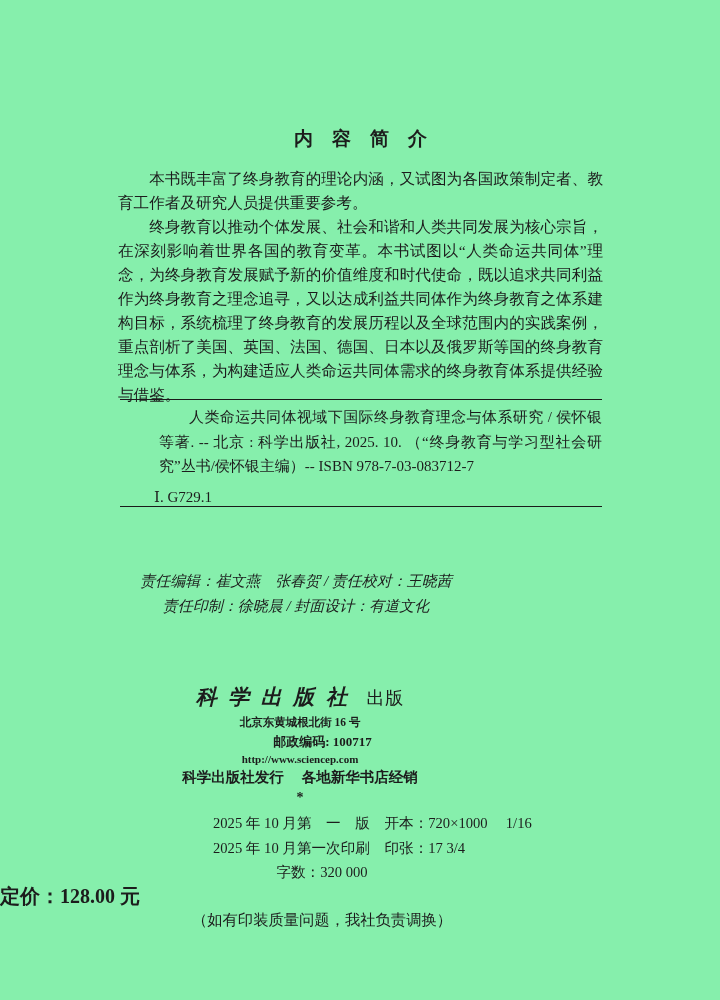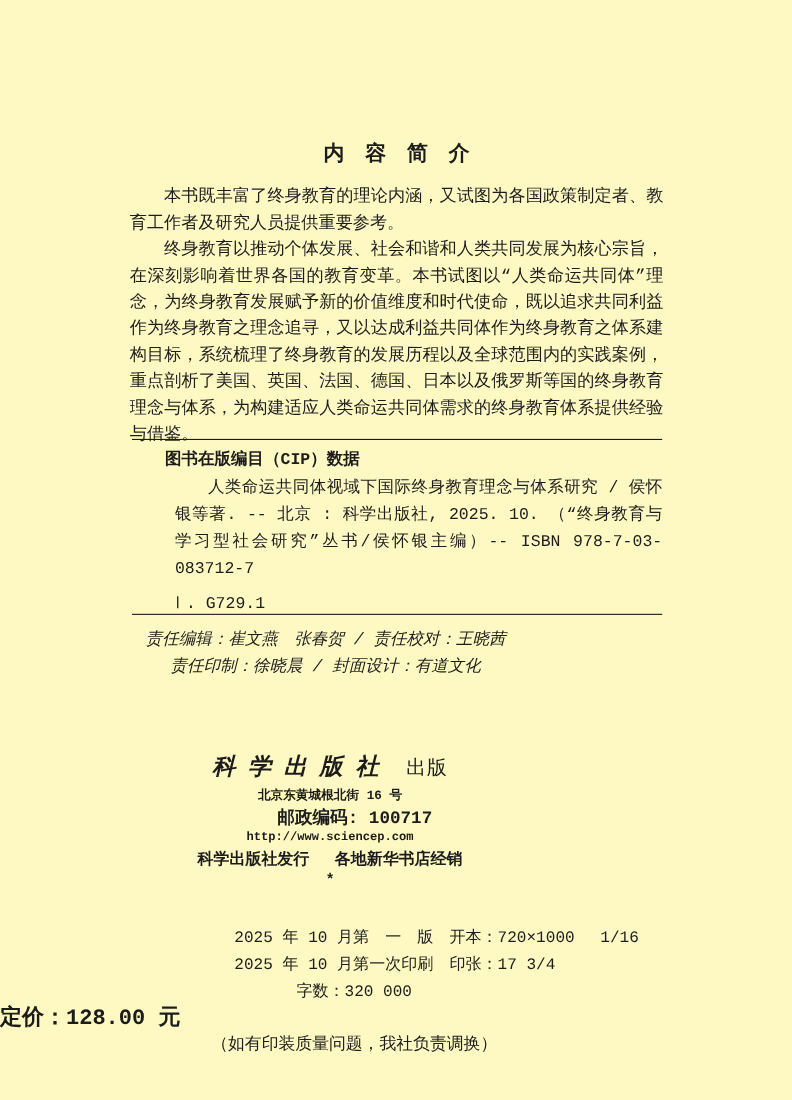--- a/index.html
+++ b/index.html
@@ -4,21 +4,21 @@
 <style>
   * { margin:0; padding:0; box-sizing:border-box; }
   html,body { width:720px; height:1000px; }
   body {
     background:#ffffff;
     color:#1c1c1c;
     font-family:"Liberation Serif","DejaVu Serif",serif;
     position:relative;
     overflow:hidden;
   }
-  .page { position:absolute; inset:0; background:#fef9c3;font-family:Liberation Mono, monospace; }
+  .page { position:absolute; inset:0; background:#86efac; }
 
   
   .intro { position:absolute; top:126px; left:118px; width:485px; }
   .intro-title { font-size:19px; font-weight:bold; text-align:center; margin-bottom:15px; }
   .intro-para { font-size:15.6px; line-height:24px; text-align:justify; text-indent:2em; }
 
   
   .cip { position:absolute; top:399px; left:120px; width:482px; }
   .rule { border:0; border-top:1.5px solid #1a1a1a; height:0; }
   .cip-heading { margin:8px 0 0 30px; font-size:15px; font-weight:bold; }
@@ -29,47 +29,46 @@
   
   .credits { position:absolute; top:569px; left:0; width:592px; text-align:center;
              font-style:italic; font-size:15px; line-height:25px; }
 
   
   .publisher { position:absolute; top:683px; left:0; width:600px; text-align:center; }
   .logo-line { white-space:nowrap; }
   .logo-script { font-size:21px; font-weight:bold; font-style:italic; letter-spacing:0.55em; }
   .logo-suffix { font-size:18px; letter-spacing:0.05em; margin-left:4px; }
   .pub-address { font-size:11.5px; font-weight:bold; margin-top:4px; }
-  .pub-postal  { font-size:16px;  font-weight:bold; margin-top:3px;margin-left:45px; }
+  .pub-postal  { font-size:13px;  font-weight:bold; margin-top:3px;margin-left:45px; }
   .pub-url     { font-size:11px;  font-weight:bold; margin-top:2px; }
   .pub-printer { font-size:14.5px; color:#6a6a6a; margin-top:3px; }
   .pub-dist    { font-size:14.5px; font-weight:bold; margin-top:3px; }
   .pub-star    { font-size:14px; font-weight:bold; margin-top:3px; }
 
   
-  .printinfo { position:absolute; top:811px; left:0; width:644px; font-size:14.6px;margin-top:30px; }
+  .printinfo { position:absolute; top:811px; left:0; width:644px; font-size:14.6px; }
   .pi-left  { margin-left:213px; line-height:25px; }
   .pi-words { text-align:center; line-height:23px; }
   .pi-price { font-weight:bold; font-size:20px; line-height:23px; margin-top:1px; }
   .pi-note  { text-align:center; font-size:15.3px; line-height:24px; }
 </style>
 </head>
 <body>
 
 <div class="page">
 
   <section class="intro">
     <h1 class="intro-title">内　容　简　介</h1>
     <p class="intro-para">本书既丰富了终身教育的理论内涵，又试图为各国政策制定者、教育工作者及研究人员提供重要参考。</p>
     <p class="intro-para">终身教育以推动个体发展、社会和谐和人类共同发展为核心宗旨，在深刻影响着世界各国的教育变革。本书试图以“人类命运共同体”理念，为终身教育发展赋予新的价值维度和时代使命，既以追求共同利益作为终身教育之理念追寻，又以达成利益共同体作为终身教育之体系建构目标，系统梳理了终身教育的发展历程以及全球范围内的实践案例，重点剖析了美国、英国、法国、德国、日本以及俄罗斯等国的终身教育理念与体系，为构建适应人类命运共同体需求的终身教育体系提供经验与借鉴。</p>
   </section>
 
   <section class="cip">
     <hr class="rule">
-    <div class="cip-heading">图书在版编目（CIP）数据</div>
     <p class="cip-record">人类命运共同体视域下国际终身教育理念与体系研究 / 侯怀银等著. -- 北京 : 科学出版社, 2025. 10. （“终身教育与学习型社会研究”丛书/侯怀银主编）-- ISBN 978-7-03-083712-7</p>
     <div class="cip-class">Ⅰ. G729.1</div>
     <hr class="rule">
   </section>
 
   <section class="credits">
     <div>责任编辑：崔文燕　张春贺 / 责任校对：王晓茜</div>
     <div>责任印制：徐晓晨 / 封面设计：有道文化</div>
   </section>
 

